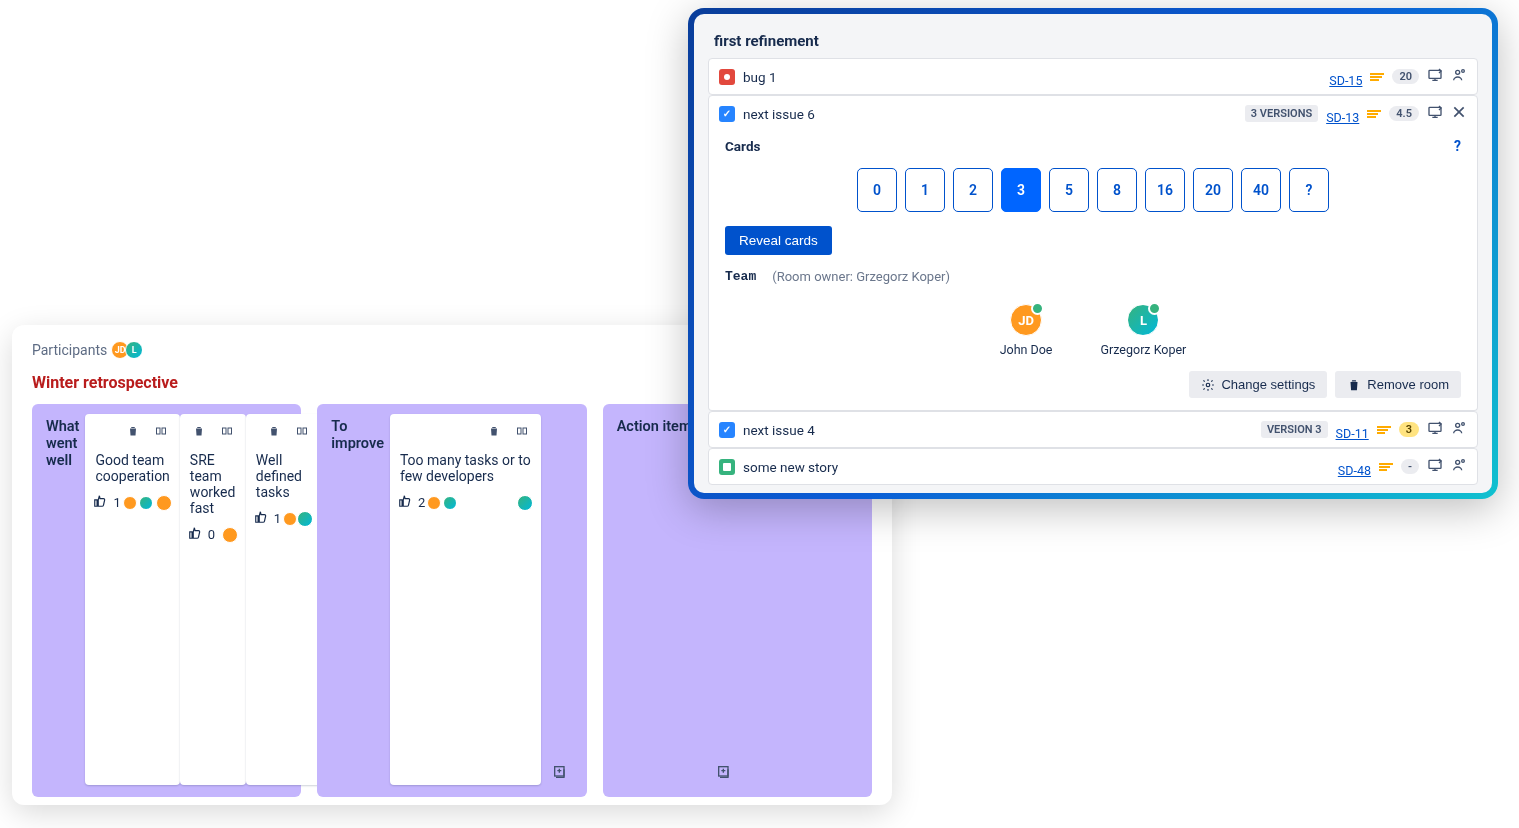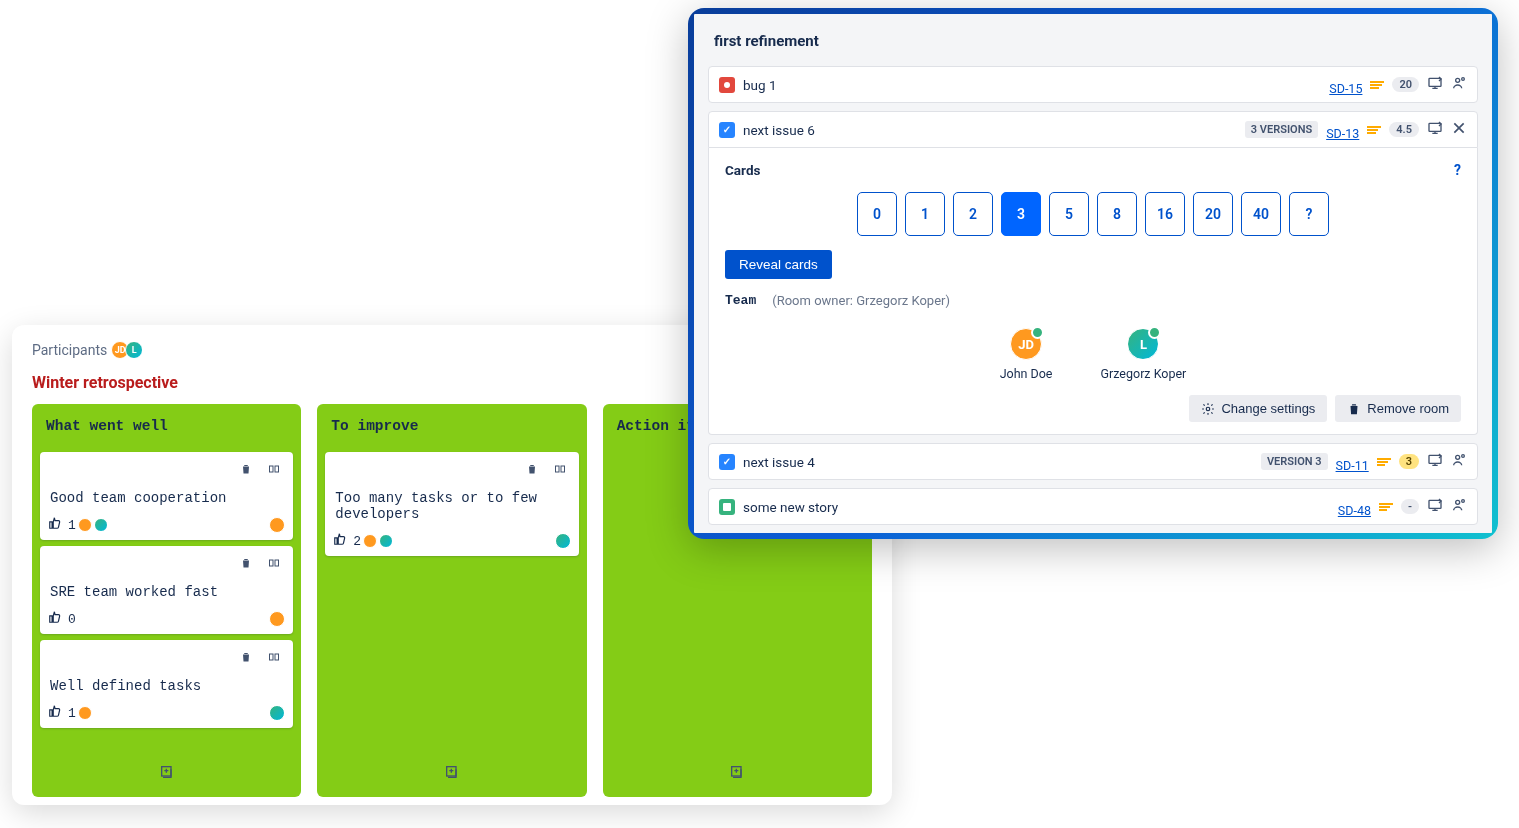--- a/index.html
+++ b/index.html
@@ -45,27 +45,26 @@
   margin: 14px 0 12px;
 }
 .columns {
   display: flex;
   gap: 16px;
   flex: 1;
   overflow: hidden;
 }
 .col {
   flex: 1;
-  background: #84cc16;
+  background: #c4b5fd;
   border-radius: 6px;
   display: flex;
-  flex-direction: column;
+  flex-direction: row;
   padding: 10px 8px 6px;
   min-width: 0;
-  font-family: Liberation Mono, monospace;
 }
 .col-title {
   font-weight: 600;
   font-size: 14.5px;
   color: #172b4d;
   padding: 4px 6px 18px;
 }
 .card {
   background: #fff;
   border-radius: 4px;
@@ -132,25 +131,24 @@
   left: 688px;
   top: 8px;
   width: 810px;
   border-radius: 16px;
   background: linear-gradient(135deg,#093d9a,#0b5cd6,#10c1cf);
   padding: 6px;
   box-shadow: 0 10px 40px rgba(0,0,0,.25);
 }
 .poker {
   background: #f4f5f7;
-  border-radius: 1px;
+  border-radius: 10px;
   padding: 14px 14px 8px;
   display: flex;
   flex-direction: column;
-  gap: 8px;
 }
 .poker-title {
   font-weight: 700;
   font-size: 15px;
   color: #172b4d;
   padding: 4px 6px 8px;
 }
 .issue-row {
   background: #fff;
   border: 1px solid #dfe1e6;

